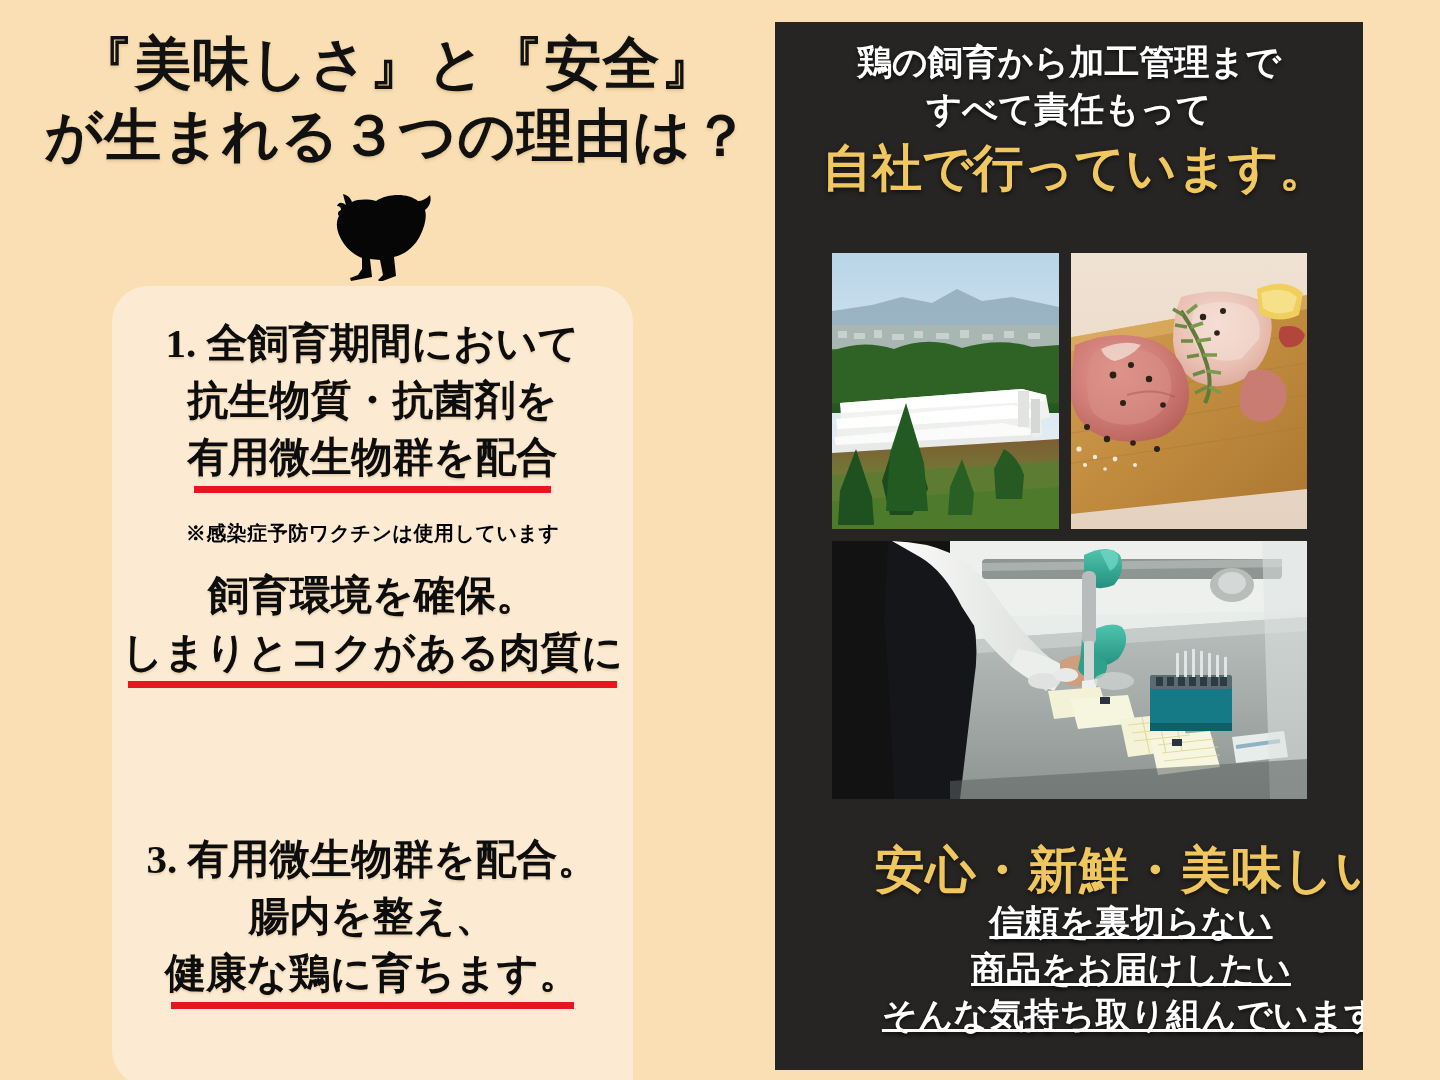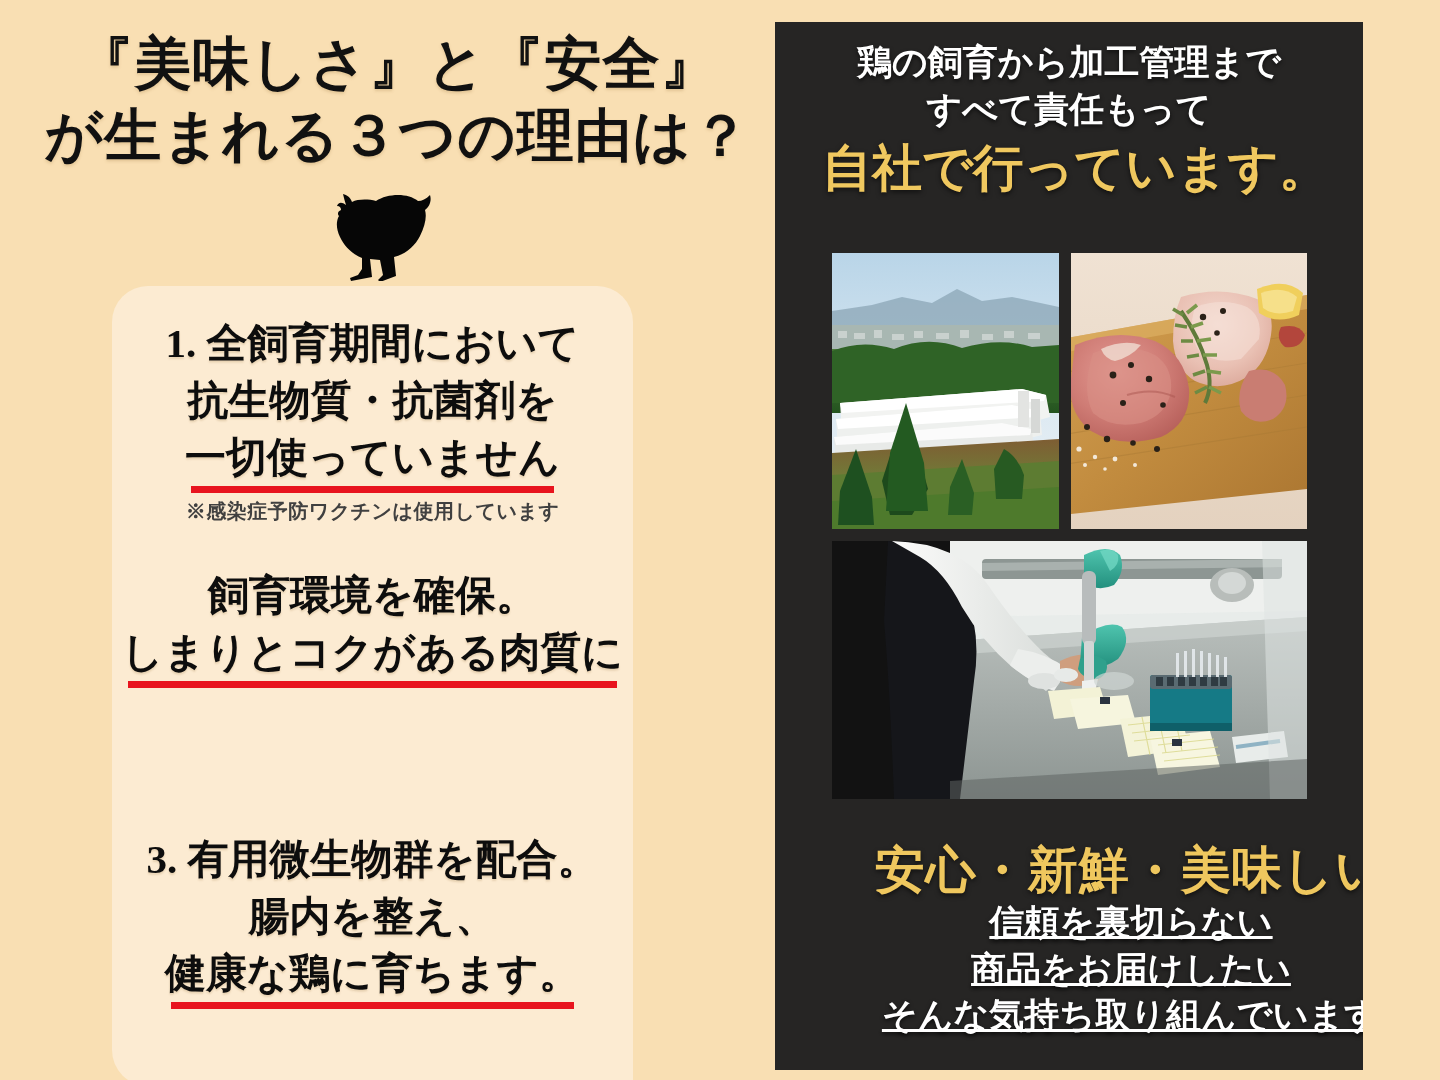--- a/index.html
+++ b/index.html
@@ -70,24 +70,24 @@
   .underline-wrap::after {
     content: "";
     position: absolute;
     left: 6px; right: 6px;
     bottom: -4px;
     height: 7px;
     background: #e8141e;
   }
   .reason-note {
     display: block;
-    margin-top: 9px;
+    margin-top: 31px;
     font-size: 20px;
     font-weight: bold;
-    color: #404040;
+    color: #000000;
     letter-spacing: .5px;
     white-space: nowrap;
   }
 
   #reason-1 { position: absolute; left: 0; top: 29px;  width: 521px; }
   #reason-2 { position: absolute; left: 0; top: 281px; width: 521px; }
   #reason-3 { position: absolute; left: 0; top: 545px; width: 521px; }
 
   
   .dark-panel {
@@ -186,21 +186,21 @@
         C101 24 104 18 102 12 C98 16 94 18 90 18 C85 14 78 12 70 12 C62 12 54 14 48 18
         C40 16 30 16 24 19 C22 14 19 12 15 11 C16 15 17 19 18 22 Z"></path>
     </svg>
   </div>
 
   <div class="reasons-card">
 
     <div class="reason" id="reason-1">
       <span class="reason-line">1. 全飼育期間において</span>
       <span class="reason-line">抗生物質・抗菌剤を</span>
-      <span class="reason-line"><span class="underline-wrap">一切使っていません</span></span>
+      <span class="reason-line"><span class="underline-wrap">有用微生物群を配合</span></span>
       <span class="reason-note">※感染症予防ワクチンは使用しています</span>
     </div>
 
     <div class="reason" id="reason-2">
       <span class="reason-line">飼育環境を確保。</span>
       <span class="reason-line"><span class="underline-wrap">しまりとコクがある肉質に</span></span>
     </div>
 
     <div class="reason" id="reason-3">
       <span class="reason-line">3. 有用微生物群を配合。</span>

